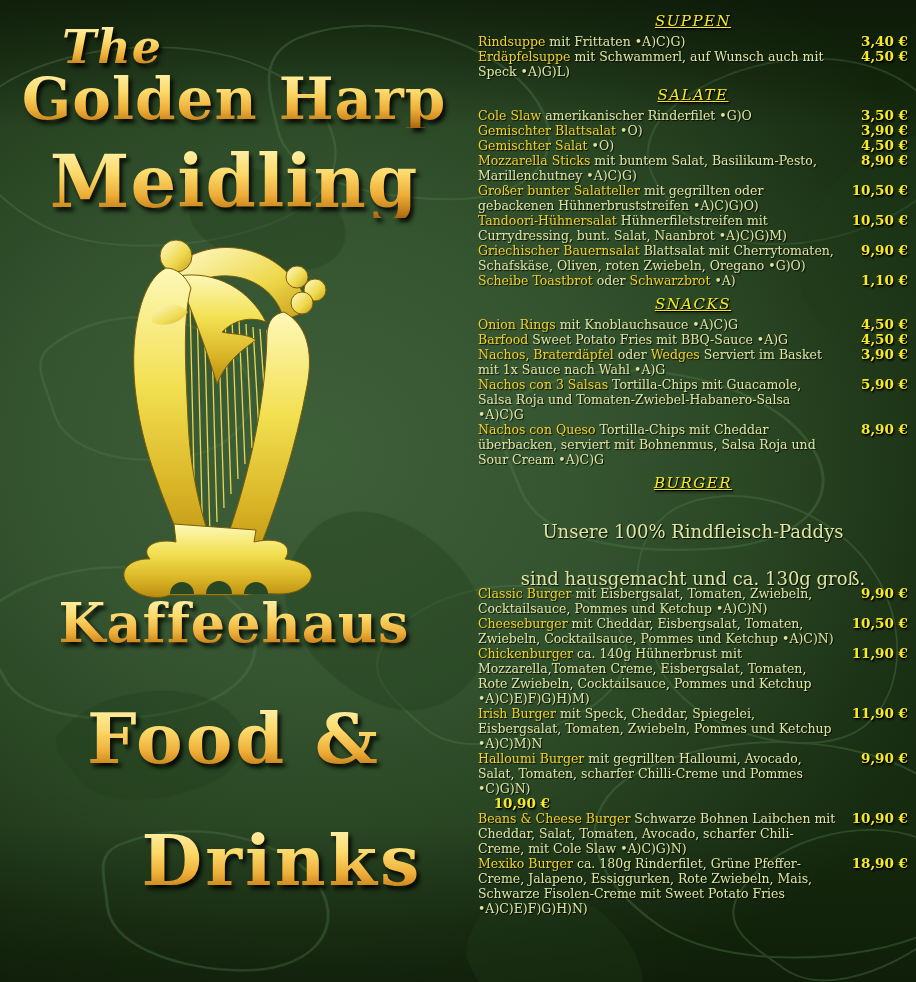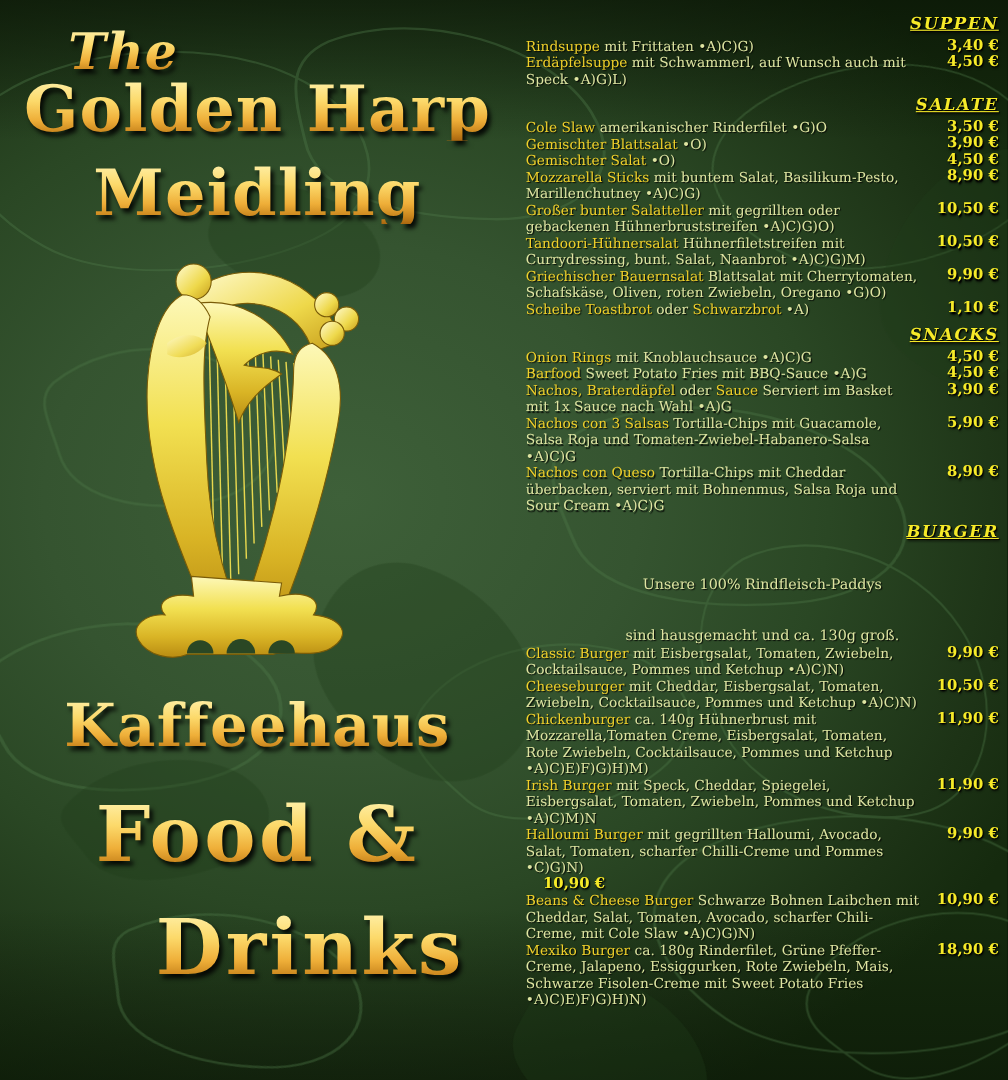--- a/index.html
+++ b/index.html
@@ -16,35 +16,35 @@
   .left-panel{position:absolute;left:0;top:0;width:468px;height:872px;}
   .gold-text{
     font-weight:bold;line-height:1;white-space:nowrap;
     background:linear-gradient(180deg,#fff3b0 0%,#fcd96a 38%,#eeae38 68%,#c8841c 88%,#a9660f 100%);
     -webkit-background-clip:text;background-clip:text;color:transparent;
     filter:drop-shadow(3px 4px 2px rgba(0,0,0,0.85));
     letter-spacing:1px;
   }
   .title-the{position:absolute;top:24px;left:62px;font-size:46px;font-style:italic;}
   .title-main{position:absolute;top:70px;width:100%;text-align:center;font-size:58px;}
-  .title-sub{position:absolute;top:146px;width:100%;text-align:center;font-size:58px;}
-  .kaffeehaus{position:absolute;top:632px;width:100%;text-align:center;font-size:54px;}
-  .food{position:absolute;top:724px;width:100%;text-align:center;font-size:70px;letter-spacing:3px;}
+  .title-sub{position:absolute;top:146px;width:100%;text-align:center;font-size:72px;}
+  .kaffeehaus{position:absolute;top:596px;width:100%;text-align:center;font-size:54px;}
+  .food{position:absolute;top:704px;width:100%;text-align:center;font-size:70px;letter-spacing:3px;}
   .drinks{position:absolute;top:826px;width:100%;text-align:center;font-size:70px;letter-spacing:3px;margin-left:48px;}
   .harp-wrap{position:absolute;top:216px;left:78px;width:254px;height:386px;}
 
   
   .menu-panel{position:absolute;left:478px;top:5px;width:430px;}
   .section-heading{
-    text-align:right;font-size:15px;font-weight:bold;font-style:italic;
+    text-align:center;font-size:15px;font-weight:normal;font-style:italic;
     color:#f6ea28;text-decoration:underline;letter-spacing:1.5px;
     margin:7px 0 4px 0;text-shadow:1px 1px 1px #000,1px 2px 2px rgba(0,0,0,.8);
   }
   .section-intro{
-    text-align:center;font-size:13px;color:#dfe5a2;line-height:15px;
+    text-align:center;font-size:18px;color:#dfe5a2;line-height:15px;
     text-shadow:1px 1px 1px rgba(0,0,0,.85);
     margin-top:32px;
   }
   .menu-item{display:flex;align-items:flex-start;}
   .item-text{
     flex:1 1 auto;width:352px;font-size:12.5px;line-height:15px;
     color:#dfe5a2;text-shadow:1px 1px 1px rgba(0,0,0,.85);
   }
   .item-name{font-weight:normal;color:#f0d02a;}
   .item-desc{color:#dfe5a2;}
@@ -210,21 +210,21 @@
         <div class="section-heading">SNACKS</div>
         <div class="menu-item">
           <div class="item-text"><span class="item-name">Onion Rings</span><span class="item-desc"> mit Knoblauchsauce •A)C)G</span></div>
           <div class="item-price">4,50 €</div>
         </div>
         <div class="menu-item">
           <div class="item-text"><span class="item-name">Barfood</span><span class="item-desc"> Sweet Potato Fries mit BBQ-Sauce •A)G</span></div>
           <div class="item-price">4,50 €</div>
         </div>
         <div class="menu-item">
-          <div class="item-text"><span class="item-name">Nachos, Braterdäpfel</span><span class="item-desc"> oder </span><span class="item-name">Sauce</span><span class="item-desc"> Serviert im Basket mit 1x Sauce nach Wahl •A)G</span></div>
+          <div class="item-text"><span class="item-name">Nachos, Braterdäpfel</span><span class="item-desc"> oder </span><span class="item-name">Wedges</span><span class="item-desc"> Serviert im Basket mit 1x Sauce nach Wahl •A)G</span></div>
           <div class="item-price">3,90 €</div>
         </div>
         <div class="menu-item">
           <div class="item-text"><span class="item-name">Nachos con 3 Salsas</span><span class="item-desc"> Tortilla-Chips mit Guacamole, Salsa Roja und Tomaten-Zwiebel-Habanero-Salsa •A)C)G</span></div>
           <div class="item-price">5,90 €</div>
         </div>
         <div class="menu-item">
           <div class="item-text"><span class="item-name">Nachos con Queso</span><span class="item-desc"> Tortilla-Chips mit Cheddar überbacken, serviert mit Bohnenmus, Salsa Roja und Sour Cream •A)C)G</span></div>
           <div class="item-price">8,90 €</div>
         </div>

